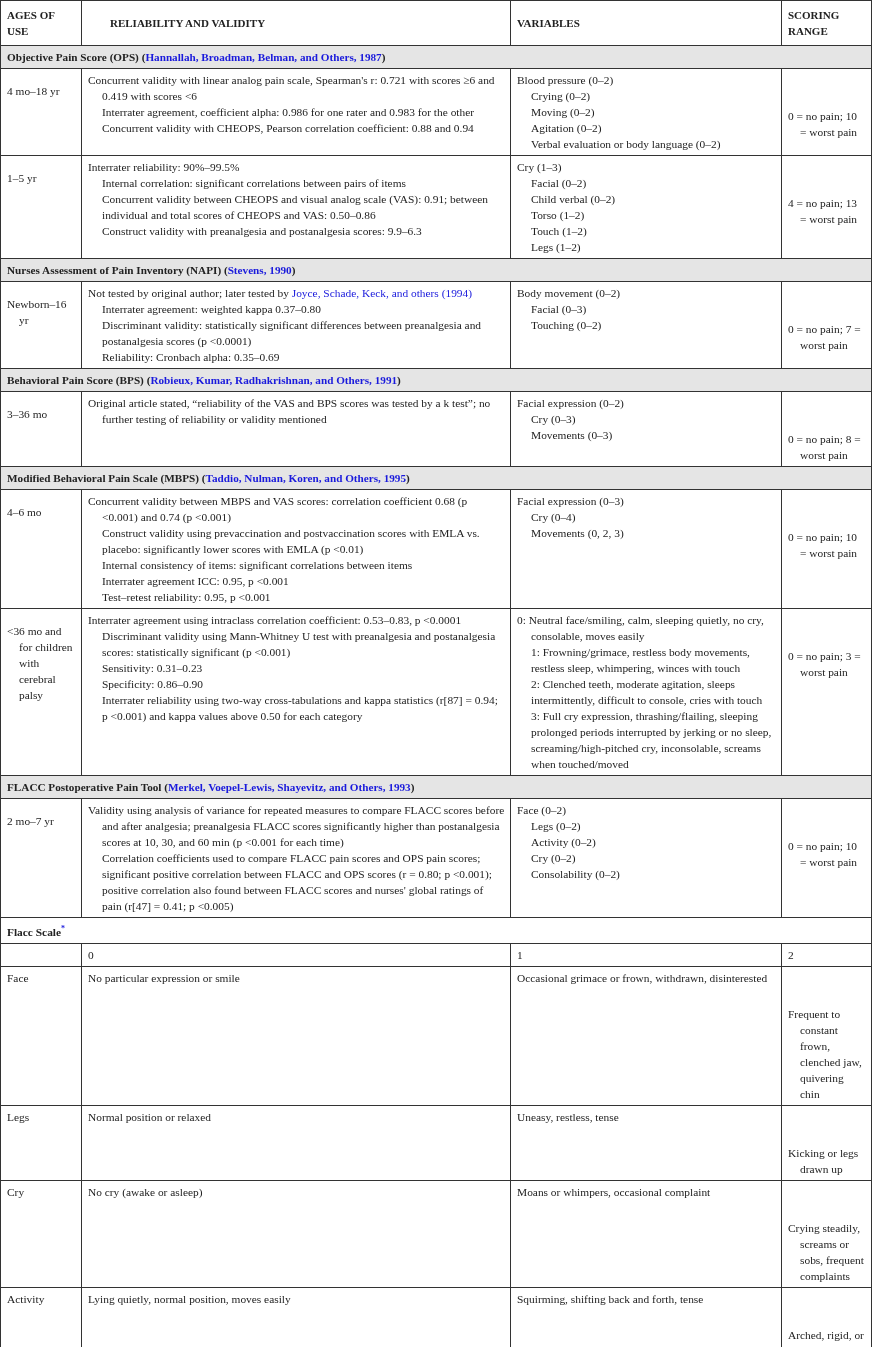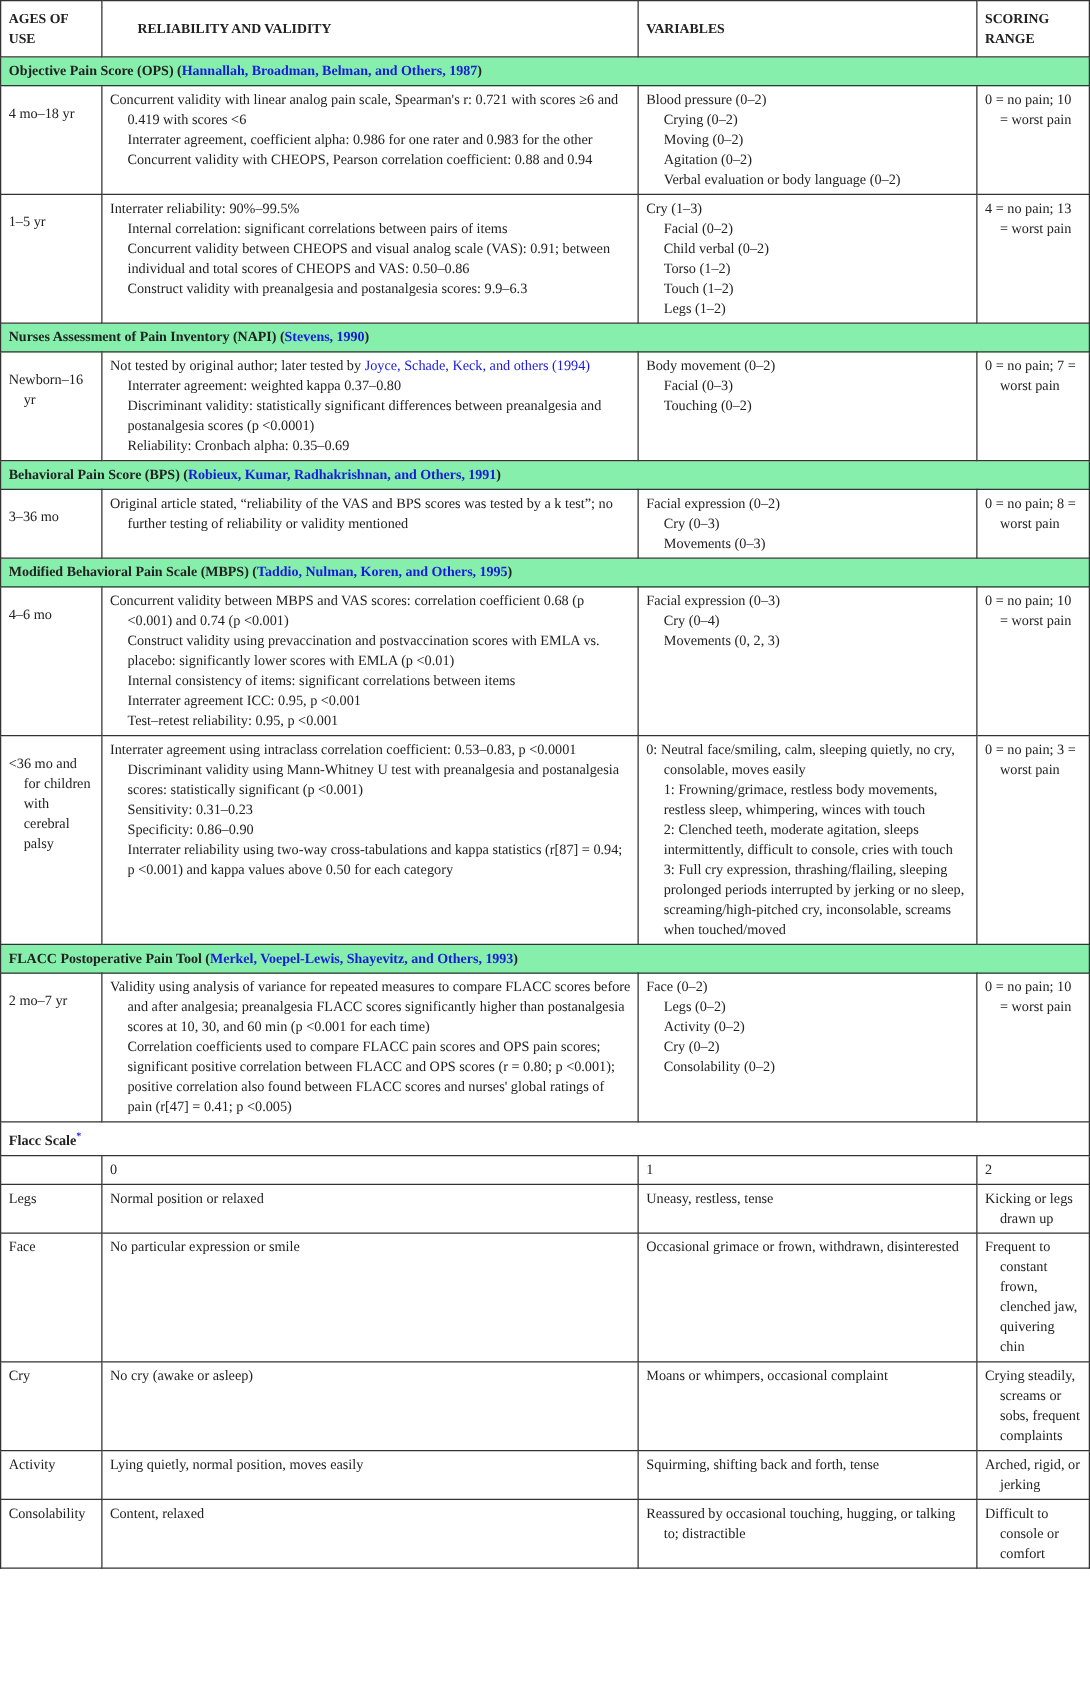--- a/index.html
+++ b/index.html
@@ -25,28 +25,28 @@
     vertical-align: middle;
     padding-top: 6px;
     padding-bottom: 6px;
   }
   th.c { text-align: center; }
   td.section {
     font-weight: bold;
     font-size: 11.2px;
     padding-top: 5px;
     padding-bottom: 5px;
-    background: #86efac;
+    background: #e5e5e5;
   }
   .ref { color: #1a1adc; }
   .hang { padding-left: 14px; }
   .line { display: block; }
   .first { display: block; padding-left: 14px; text-indent: -14px; }
   .age { display: block; padding-left: 12px; text-indent: -12px; margin-top: 11px; }
-  .range { display: block; padding-left: 12px; text-indent: -12px; }
+  .range { display: block; padding-left: 12px; text-indent: -12px; margin-top: 36px; }
   td.flacc-title { text-align: center; font-weight: bold; padding-top: 6px; padding-bottom: 6px; }
   sup.star { color: #1a1adc; font-size: 8px; }
 </style>
 </head>
 <body>
 
 <table class="pain">
   <colgroup>
     <col style="width:81px">
     <col style="width:429px">
@@ -225,40 +225,40 @@
     <tr>
       <td colspan="4" class="flacc-title"><span>Flacc Scale</span><sup class="star">*</sup></td>
     </tr>
     <tr>
       <td></td>
       <td>0</td>
       <td>1</td>
       <td>2</td>
     </tr>
     <tr>
+      <td>Face</td>
+      <td>No particular expression or smile</td>
+      <td>
+          <span class="first">Occasional grimace or frown, withdrawn, disinterested</span>
+        </td>
+      <td>
+          <span class="range">Frequent to constant frown, clenched jaw, quivering chin</span>
+        </td>
+    </tr>
+    <tr>
       <td>Legs</td>
       <td>Normal position or relaxed</td>
       <td>
           <span class="first">Uneasy, restless, tense</span>
         </td>
       <td>
           <span class="range">Kicking or legs drawn up</span>
         </td>
     </tr>
     <tr>
-      <td>Face</td>
-      <td>No particular expression or smile</td>
-      <td>
-          <span class="first">Occasional grimace or frown, withdrawn, disinterested</span>
-        </td>
-      <td>
-          <span class="range">Frequent to constant frown, clenched jaw, quivering chin</span>
-        </td>
-    </tr>
-    <tr>
       <td>Cry</td>
       <td>No cry (awake or asleep)</td>
       <td>
           <span class="first">Moans or whimpers, occasional complaint</span>
         </td>
       <td>
           <span class="range">Crying steadily, screams or sobs, frequent complaints</span>
         </td>
     </tr>
     <tr>

